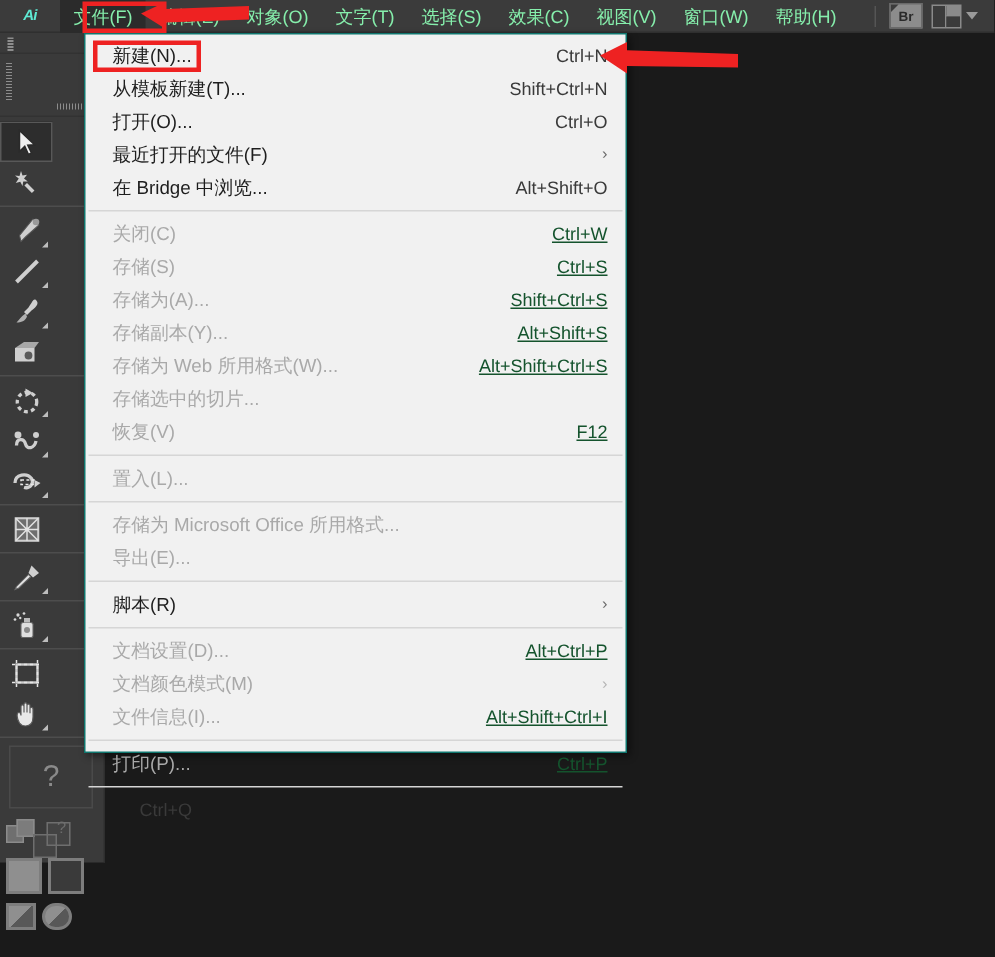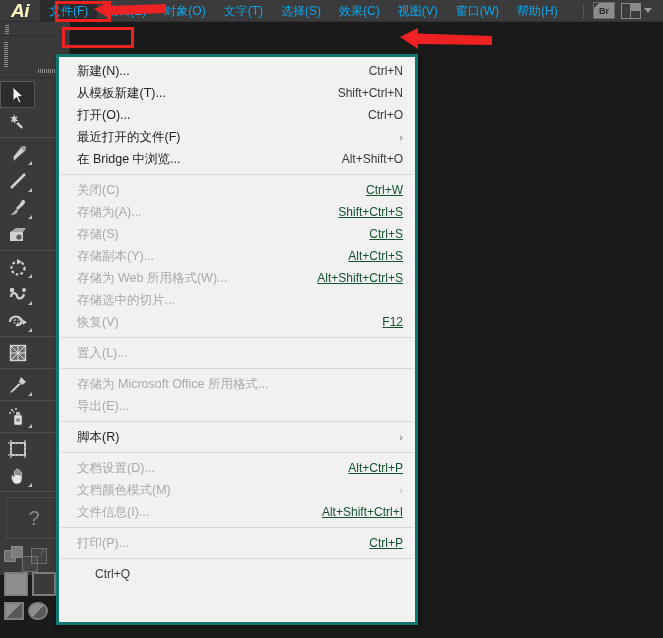--- a/index.html
+++ b/index.html
@@ -20,28 +20,28 @@
   #menubar {
     position: absolute; left: 0; top: 0;
     width: 663px; height: 22px;
     background: #3b3b3b;
     display: flex; align-items: center;
     border-bottom: 1px solid #2f2f2f;
   }
   #ai-logo {
     width: 40px; height: 22px;
     display: flex; align-items: center; justify-content: center;
-    color: #fef9c3;
+    color: #5eead4;
     font-weight: bold;
-    font-size: 19px;
+    font-size: 10px;
     font-style: italic;
     letter-spacing: -0.5px;
   }
   .mb-item {
-    color: #0ea5e9;
+    color: #86efac;
     font-size: 12px;
     padding: 0 9px;
     height: 22px;
     line-height: 22px;
     white-space: nowrap;
     cursor: default;
   }
   .mb-item.active {
     background: #2b2b2b;
   }
@@ -162,26 +162,25 @@
   }
   .ghostsq {
     position: absolute; width: 16px; height: 16px;
     border: 1px solid #6e6e6e;
     background: rgba(120,120,120,0.15);
   }
 
   
   #dropdown {
     position: absolute; left: 56px; top: 22px;
-    width: 362px; height: 571px;
+    width: 362px; height: 480px;
     background: #f1f1f1;
-    border: 3px solid #0f766e;
+    border: 1px solid #0f766e;
     box-shadow: 2px 2px 5px rgba(0,0,0,0.45);
     padding: 3px 0;
-    margin-top: 32px;
   }
   .mi {
     position: relative;
     height: 22px;
     display: flex; align-items: center;
     padding: 0 12px 0 18px;
     font-size: 12.5px;
     color: #1e1e1e;
     white-space: nowrap;
   }
@@ -448,30 +447,30 @@
       <div class="mi">
         <span class="lbl">在 Bridge 中浏览...</span>
         <span class="acc">Alt+Shift+O</span>
       </div>
       <div class="msep"></div>
       <div class="mi dim">
         <span class="lbl">关闭(C)</span>
         <span class="acc">Ctrl+W</span>
       </div>
       <div class="mi dim">
+        <span class="lbl">存储(S)</span>
+        <span class="acc">Ctrl+S</span>
+      </div>
+      <div class="mi dim">
         <span class="lbl">存储为(A)...</span>
         <span class="acc">Shift+Ctrl+S</span>
       </div>
       <div class="mi dim">
-        <span class="lbl">存储(S)</span>
-        <span class="acc">Ctrl+S</span>
-      </div>
-      <div class="mi dim">
         <span class="lbl">存储副本(Y)...</span>
-        <span class="acc">Alt+Ctrl+S</span>
+        <span class="acc">Alt+Shift+S</span>
       </div>
       <div class="mi dim">
         <span class="lbl">存储为 Web 所用格式(W)...</span>
         <span class="acc">Alt+Shift+Ctrl+S</span>
       </div>
       <div class="mi dim">
         <span class="lbl">存储选中的切片...</span>
       </div>
       <div class="mi dim">
         <span class="lbl">恢复(V)</span>

